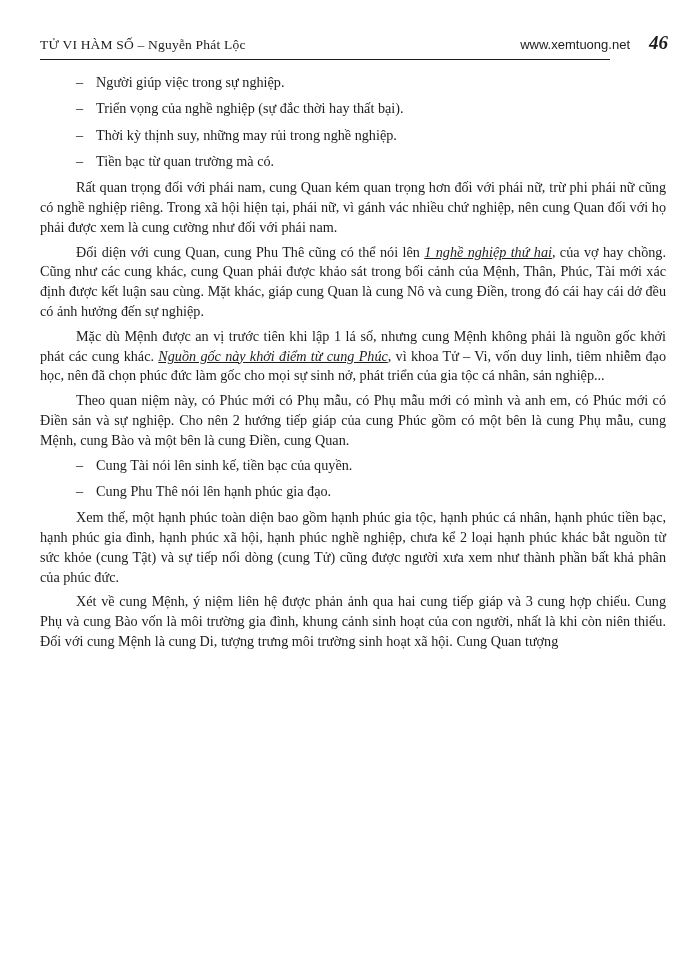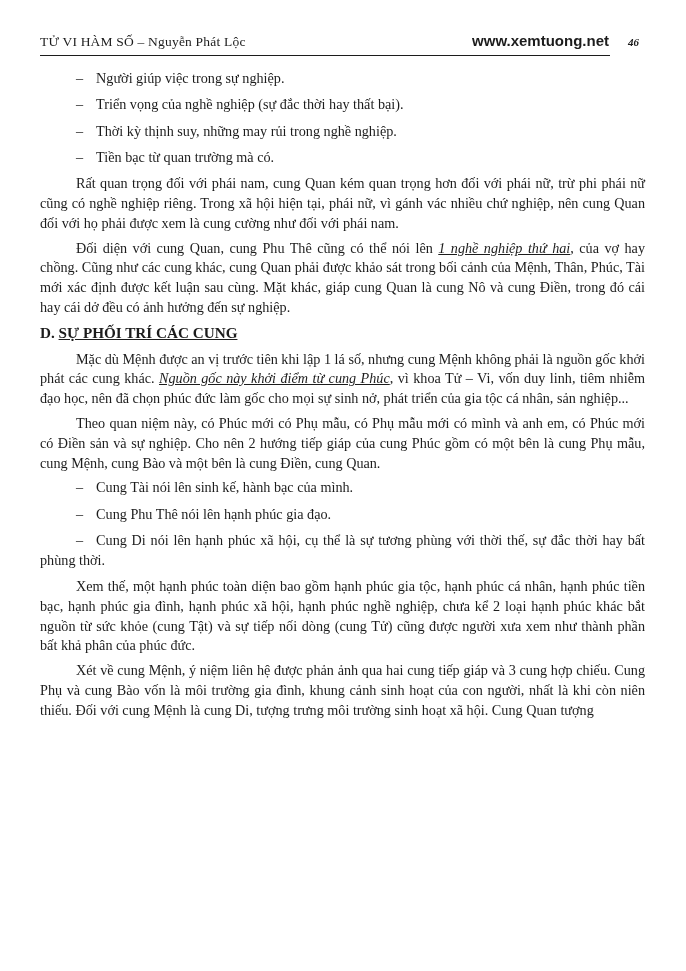--- a/index.html
+++ b/index.html
@@ -7,48 +7,48 @@
     padding: 0;
     background: #ffffff;
   }
   .page {
     position: relative;
     width: 686px;
     height: 864px;
     box-sizing: border-box;
     background: #ffffff;
     color: #1c1c1c;
-    padding: 32px 41px 0 40px;
+    padding: 32px 20px 0 40px;
     overflow: hidden;
     font-family: "Liberation Serif", serif;
   }
   
   .header-row {
     display: flex;
     align-items: baseline;
   }
   .book-title {
     font-size: 13.5px;
     letter-spacing: 0.2px;
     white-space: nowrap;
   }
   .header-spacer { flex: 1; }
   .site-url {
     font-family: "Liberation Sans", sans-serif;
-    font-weight: bold;
-    font-size: 15px;
+    font-weight: normal;
+    font-size: 13px;
     white-space: nowrap;
   }
   .page-number {
     font-weight: bold;
     font-style: italic;
-    font-size: 11px;
+    font-size: 19px;
     margin-left: 19px;
     width: 17px;
-    text-align: left;
+    text-align: center;
   }
   .header-rule {
     width: 570px;
     border-top: 1.6px solid #1c1c1c;
     margin-top: 5px;
   }
   
   main {
     display: block;
     margin-top: 13px;
@@ -89,23 +89,21 @@
     <div class="header-rule"></div>
   </header>
 
   <main>
     <p class="li"><span class="marker">–</span><span class="seg s-n">Người giúp việc trong sự nghiệp.</span></p>
     <p class="li"><span class="marker">–</span><span class="seg s-n">Triển vọng của nghề nghiệp (sự đắc thời hay thất bại).</span></p>
     <p class="li"><span class="marker">–</span><span class="seg s-n">Thời kỳ thịnh suy, những may rủi trong nghề nghiệp.</span></p>
     <p class="li"><span class="marker">–</span><span class="seg s-n">Tiền bạc từ quan trường mà có.</span></p>
     <p class="para"><span class="seg s-n">Rất quan trọng đối với phái nam, cung Quan kém quan trọng hơn đối với phái nữ, trừ phi phái nữ cũng có nghề nghiệp riêng. Trong xã hội hiện tại, phái nữ, vì gánh vác nhiều chứ nghiệp, nên cung Quan đối với họ phải được xem là cung cường như đối với phái nam.</span></p>
     <p class="para"><span class="seg s-n">Đối diện với cung Quan, cung Phu Thê cũng có thể nói lên </span><span class="seg s-iu">1 nghề nghiệp thứ hai</span><span class="seg s-n">, của vợ hay chồng. Cũng như các cung khác, cung Quan phải được khảo sát trong bối cảnh của Mệnh, Thân, Phúc, Tài mới xác định được kết luận sau cùng. Mặt khác, giáp cung Quan là cung Nô và cung Điền, trong đó cái hay cái dở đều có ảnh hưởng đến sự nghiệp.</span></p>
-    <h2 class="heading"><span class="seg s-b">D. </span><span class="seg s-bu">SỰ PHỐI TRÍ CÁC CUNG</span></h2>
     <p class="para"><span class="seg s-n">Mặc dù Mệnh được an vị trước tiên khi lập 1 lá số, nhưng cung Mệnh không phải là nguồn gốc khởi phát các cung khác. </span><span class="seg s-iu">Nguồn gốc này khởi điểm từ cung Phúc</span><span class="seg s-n">, vì khoa Tử – Vi, vốn duy linh, tiêm nhiễm đạo học, nên đã chọn phúc đức làm gốc cho mọi sự sinh nở, phát triển của gia tộc cá nhân, sản nghiệp...</span></p>
     <p class="para"><span class="seg s-n">Theo quan niệm này, có Phúc mới có Phụ mẫu, có Phụ mẫu mới có mình và anh em, có Phúc mới có Điền sản và sự nghiệp. Cho nên 2 hướng tiếp giáp của cung Phúc gồm có một bên là cung Phụ mẫu, cung Mệnh, cung Bào và một bên là cung Điền, cung Quan.</span></p>
-    <p class="li"><span class="marker">–</span><span class="seg s-n">Cung Tài nói lên sinh kế, hành bạc của mình.</span></p>
+    <p class="li"><span class="marker">–</span><span class="seg s-n">Cung Tài nói lên sinh kế, tiền bạc của quyền.</span></p>
     <p class="li"><span class="marker">–</span><span class="seg s-n">Cung Phu Thê nói lên hạnh phúc gia đạo.</span></p>
-    <p class="li"><span class="marker">–</span><span class="seg s-n">Cung Di nói lên hạnh phúc xã hội, cụ thể là sự tương phùng với thời thế, sự đắc thời hay bất phùng thời.</span></p>
     <p class="para"><span class="seg s-n">Xem thế, một hạnh phúc toàn diện bao gồm hạnh phúc gia tộc, hạnh phúc cá nhân, hạnh phúc tiền bạc, hạnh phúc gia đình, hạnh phúc xã hội, hạnh phúc nghề nghiệp, chưa kể 2 loại hạnh phúc khác bắt nguồn từ sức khỏe (cung Tật) và sự tiếp nối dòng (cung Tử) cũng được người xưa xem như thành phần bất khả phân của phúc đức.</span></p>
     <p class="para"><span class="seg s-n">Xét về cung Mệnh, ý niệm liên hệ được phản ảnh qua hai cung tiếp giáp và 3 cung hợp chiếu. Cung Phụ và cung Bào vốn là môi trường gia đình, khung cảnh sinh hoạt của con người, nhất là khi còn niên thiếu. Đối với cung Mệnh là cung Di, tượng trưng môi trường sinh hoạt xã hội. Cung Quan tượng</span></p>
   </main>
 
 </div>
 
 </body></html>

